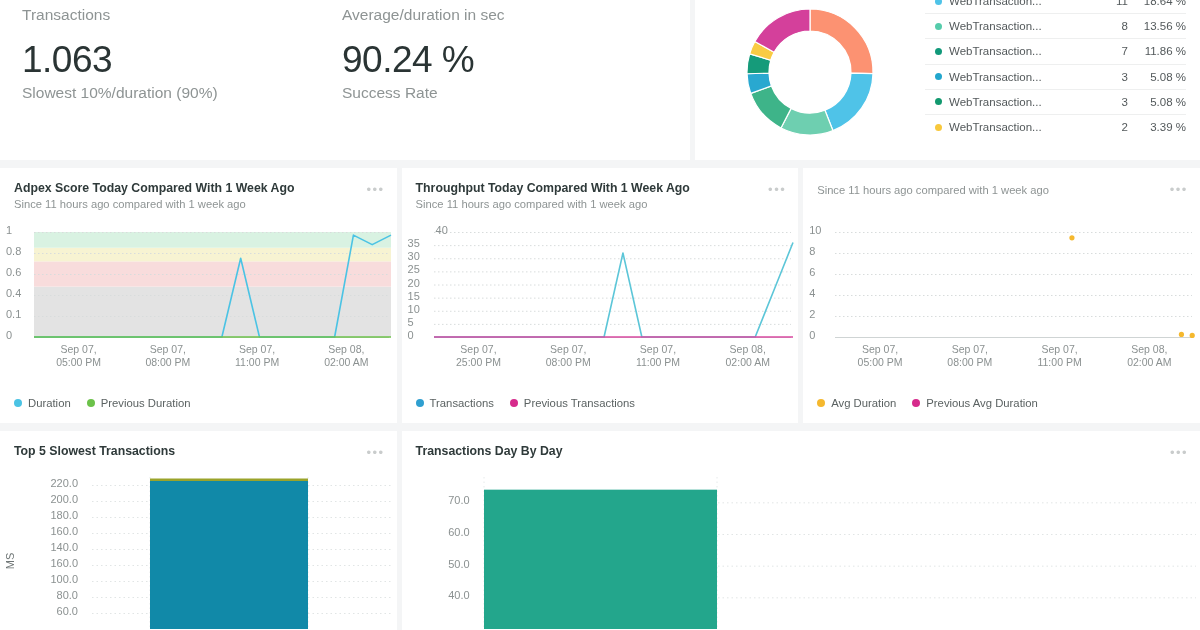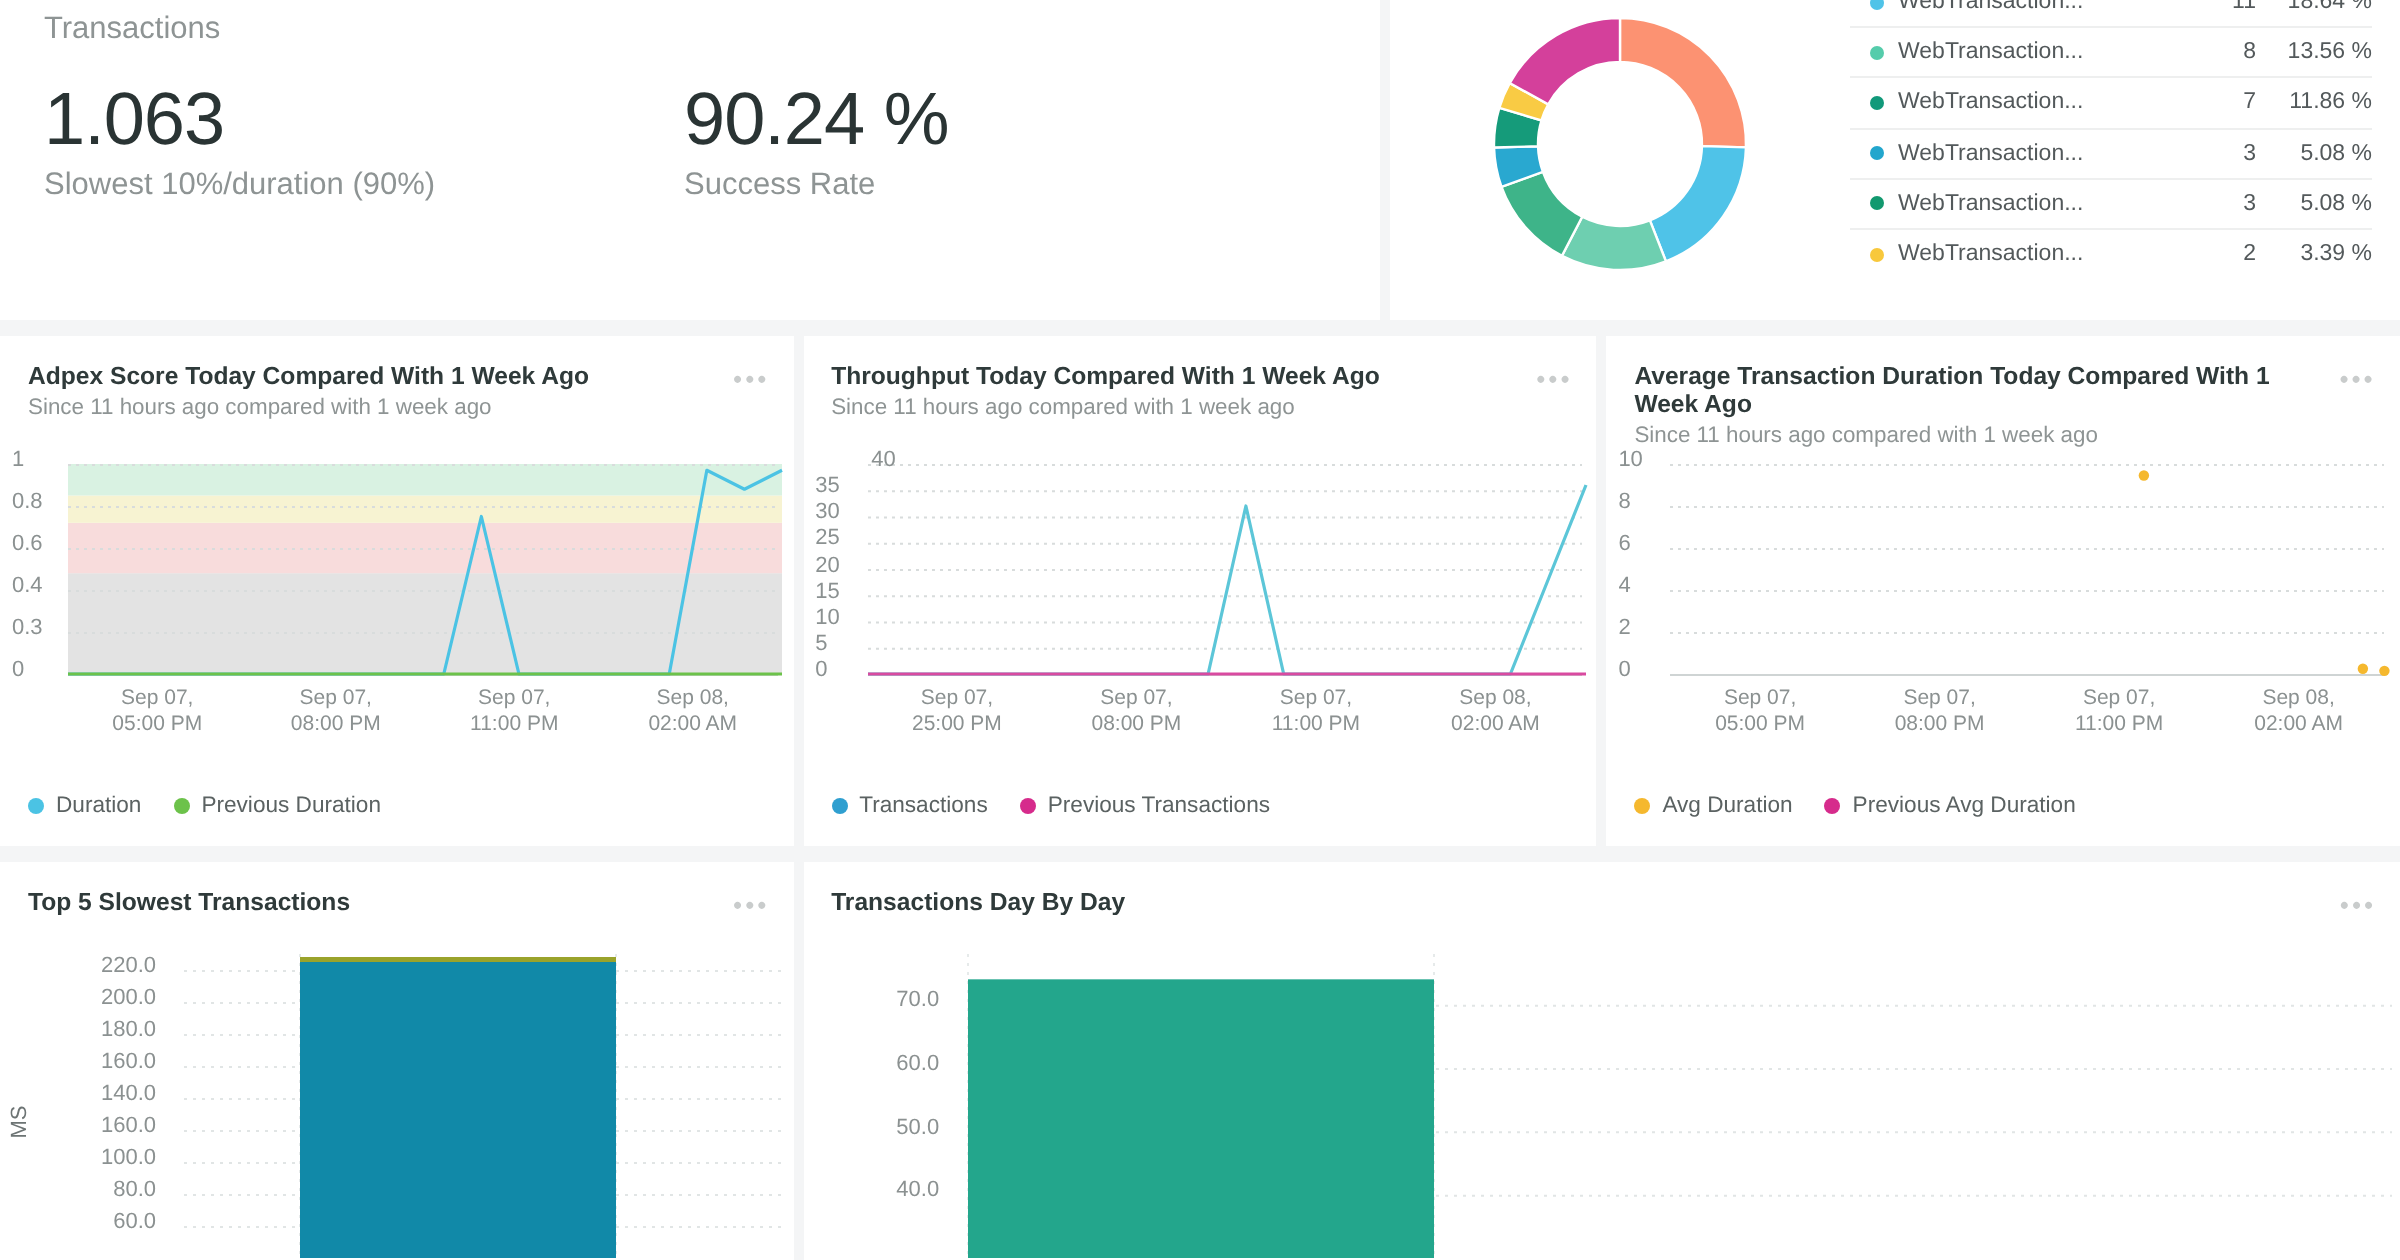--- a/index.html
+++ b/index.html
@@ -89,20 +89,21 @@
   <div class="top-row">
 
     <div class="kpi-card">
       <div class="kpi-grid">
         <div class="kpi">
           <div class="kpi-value">62</div>
           <div class="kpi-label">Transactions</div>
         </div>
         <div class="kpi">
           <div class="kpi-value">4.23</div>
+          <div class="kpi-label">Average/duration in sec</div>
         </div>
         <div class="kpi">
           <div class="kpi-value">1.063</div>
           <div class="kpi-label">Slowest 10%/duration (90%)</div>
         </div>
         <div class="kpi">
           <div class="kpi-value">90.24 %</div>
           <div class="kpi-label">Success Rate</div>
         </div>
       </div>
@@ -183,21 +184,21 @@
             <line x1="34" y1="90.5" x2="389" y2="90.5" stroke="#d8dcdc" stroke-width="1" stroke-dasharray="1.5 2.5"></line>
             <line x1="34" y1="69.5" x2="389" y2="69.5" stroke="#d8dcdc" stroke-width="1" stroke-dasharray="1.5 2.5"></line>
             <line x1="34" y1="48.5" x2="389" y2="48.5" stroke="#d8dcdc" stroke-width="1" stroke-dasharray="1.5 2.5"></line>
             <line x1="34" y1="27.5" x2="389" y2="27.5" stroke="#d8dcdc" stroke-width="1" stroke-dasharray="1.5 2.5"></line>
             <line x1="34" y1="6.5" x2="389" y2="6.5" stroke="#d8dcdc" stroke-width="1" stroke-dasharray="1.5 2.5"></line>
             <line x1="34" y1="111.5" x2="389" y2="111.5" stroke="#cfd4d4" stroke-width="1"></line>
             <polyline points="34.00,111.00 52.79,111.00 71.58,111.00 90.37,111.00 109.16,111.00 127.95,111.00 146.74,111.00 165.53,111.00 184.32,111.00 203.11,111.00 221.89,111.00 240.68,32.25 259.47,111.00 278.26,111.00 297.05,111.00 315.84,111.00 334.63,111.00 353.42,9.15 372.21,18.60 391.00,9.15" fill="none" stroke="#4bc3e4" stroke-width="1.6" stroke-linejoin="round"></polyline>
             <polyline points="34.00,111.00 52.79,111.00 71.58,111.00 90.37,111.00 109.16,111.00 127.95,111.00 146.74,111.00 165.53,111.00 184.32,111.00 203.11,111.00 221.89,111.00 240.68,111.00 259.47,111.00 278.26,111.00 297.05,111.00 315.84,111.00 334.63,111.00 353.42,111.00 372.21,111.00 391.00,111.00" fill="none" stroke="#6cc24a" stroke-width="1.6" stroke-linejoin="round"></polyline>
           </svg>
           <div class="ytick" style="left: 6px; top: 103px; width: 24px;">0</div>
-          <div class="ytick" style="left: 6px; top: 82px; width: 24px;">0.3</div>
+          <div class="ytick" style="left: 6px; top: 82px; width: 24px;">0.1</div>
           <div class="ytick" style="left: 6px; top: 61px; width: 24px;">0.4</div>
           <div class="ytick" style="left: 6px; top: 40px; width: 24px;">0.6</div>
           <div class="ytick" style="left: 6px; top: 19px; width: 24px;">0.8</div>
           <div class="ytick" style="left: 6px; top: -2px; width: 24px;">1</div>
           <div class="xtick" style="left: 34.625px; width: 88px; top: 117px;">Sep 07,
 05:00 PM</div>
           <div class="xtick" style="left: 123.875px; width: 88px; top: 117px;">Sep 07,
 08:00 PM</div>
           <div class="xtick" style="left: 213.125px; width: 88px; top: 117px;">Sep 07,
 11:00 PM</div>
@@ -262,21 +263,20 @@
           </div>
           <div class="lg-item">
             <span class="lg-dot" style="background:#d62b8c"></span>
             <span>Previous Transactions</span>
           </div>
         </div>
     </div>
 
     <div class="card mid-card">
       <div class="card-head">
-        <div class="card-title">Average Transaction Duration Today Compared With 1 Week Ago</div>
         <div class="card-sub">Since 11 hours ago compared with 1 week ago</div>
       </div>
       <div class="dots">•••</div>
       <div class="chart-area" id="avgdur-chart">
           <svg width="397" height="145">
             <line x1="32" y1="111.5" x2="389" y2="111.5" stroke="#d8dcdc" stroke-width="1" stroke-dasharray="1.5 2.5"></line>
             <line x1="32" y1="90.5" x2="389" y2="90.5" stroke="#d8dcdc" stroke-width="1" stroke-dasharray="1.5 2.5"></line>
             <line x1="32" y1="69.5" x2="389" y2="69.5" stroke="#d8dcdc" stroke-width="1" stroke-dasharray="1.5 2.5"></line>
             <line x1="32" y1="48.5" x2="389" y2="48.5" stroke="#d8dcdc" stroke-width="1" stroke-dasharray="1.5 2.5"></line>
             <line x1="32" y1="27.5" x2="389" y2="27.5" stroke="#d8dcdc" stroke-width="1" stroke-dasharray="1.5 2.5"></line>

